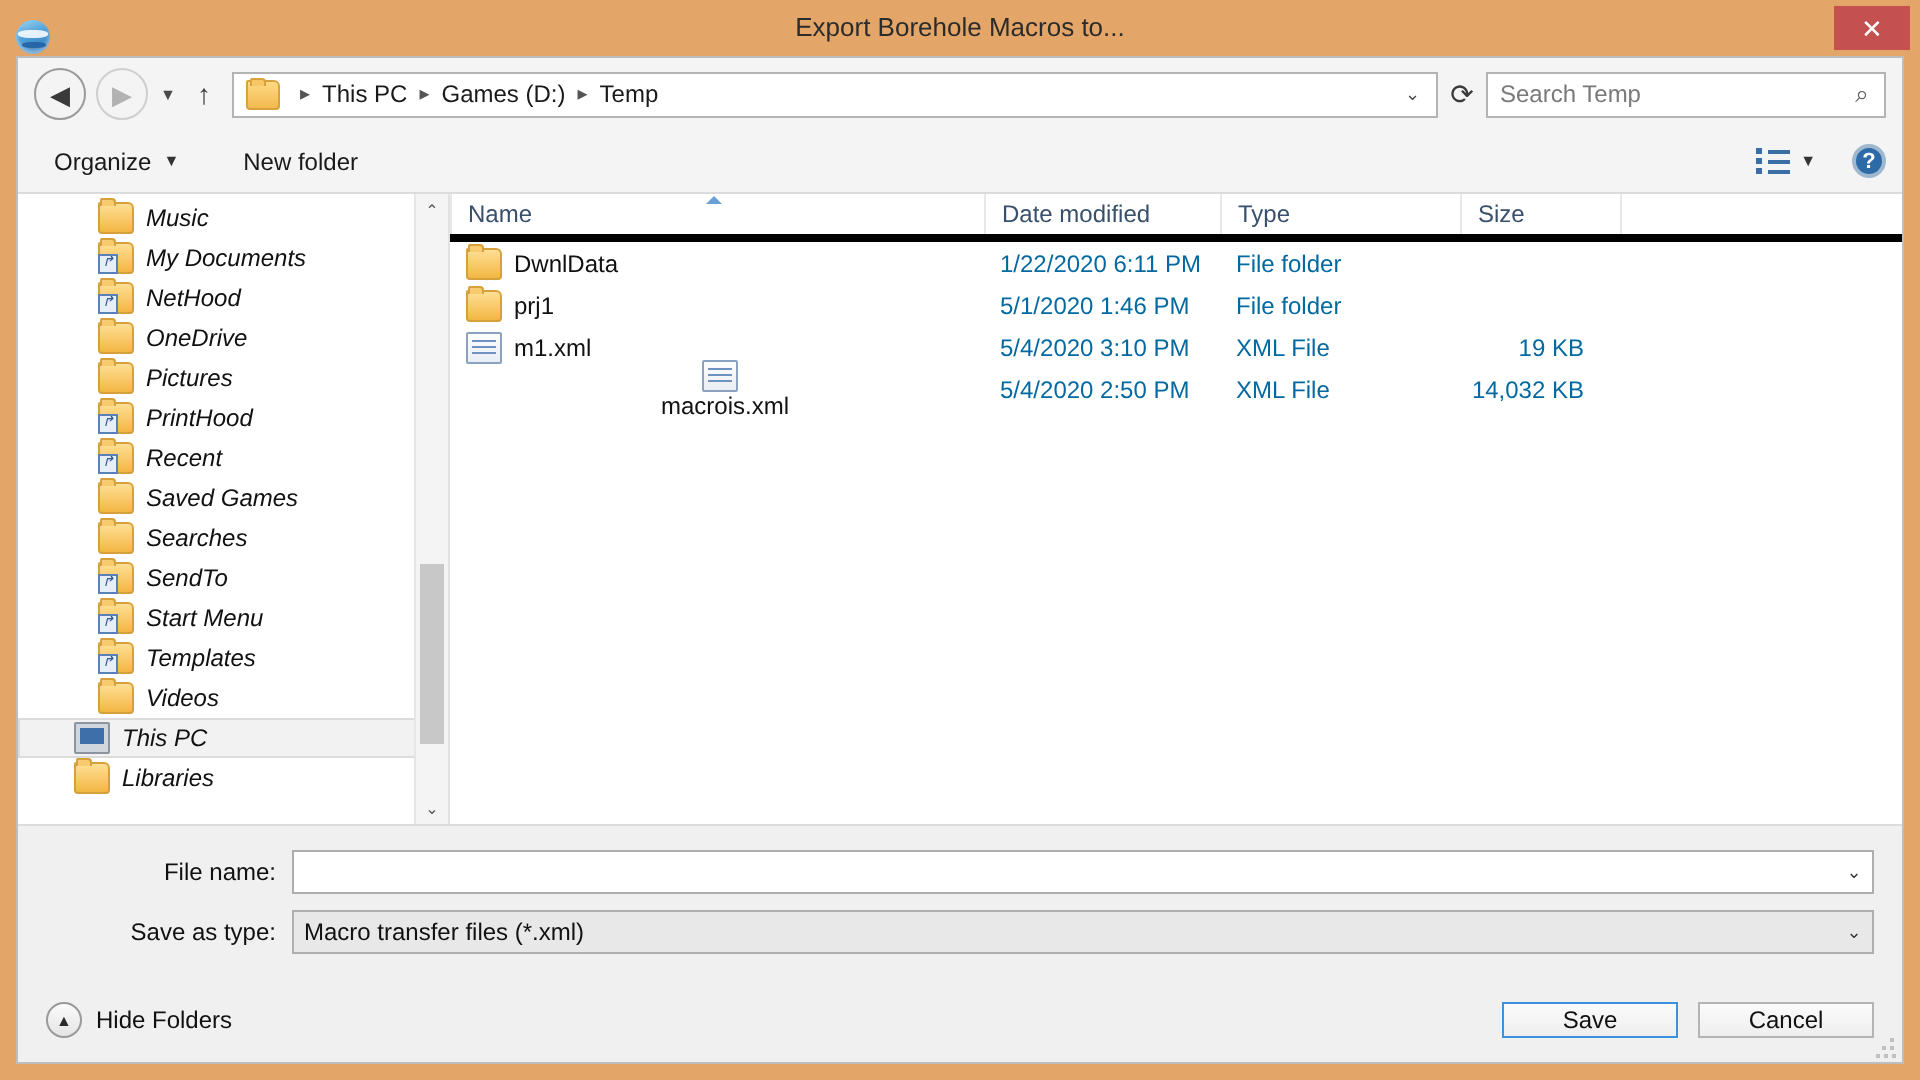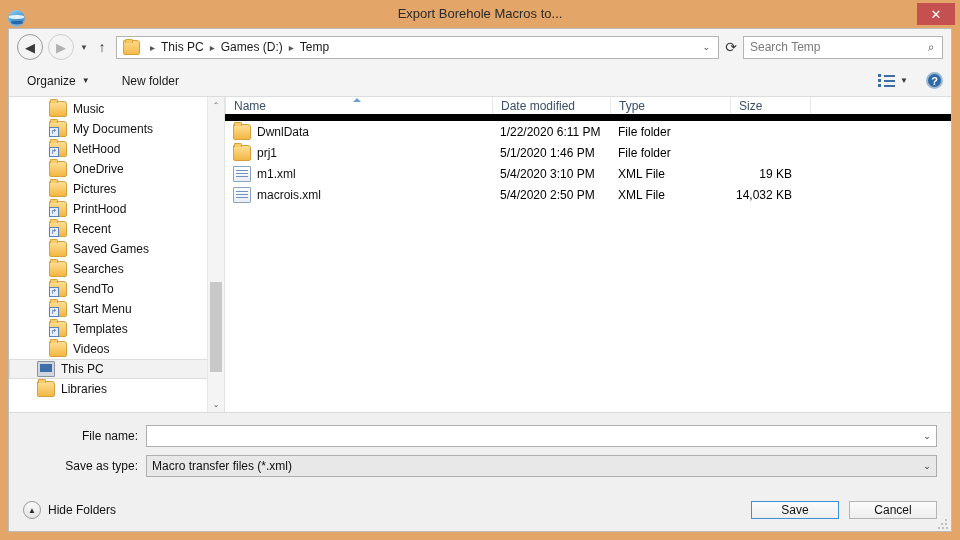--- a/index.html
+++ b/index.html
@@ -168,21 +168,21 @@
   }
 
   
   .split { flex: 1; display: flex; min-height: 0; background: #fff; }
 
   .navpane {
     width: 215px; flex: none; background: #fff;
     border-right: 1px solid #e2e2e2;
     position: relative; overflow: hidden;
   }
-  .nav-list { padding-top: 2px; }
+  .nav-list { padding-top: 2px; font-style: italic; }
   .nav-row {
     height: 20px; display: flex; align-items: center;
     padding-left: 40px; font-size: 12px; color: #111;
     cursor: pointer; box-sizing: border-box;
   }
   .nav-row.selected {
     background: #f2f2f2; border: 1px solid #dcdcdc;
     padding-left: 39px;
   }
   .nav-row.lvl1 { padding-left: 28px; }
@@ -225,42 +225,42 @@
   .vs-arrow.bottom { position: absolute; bottom: 0; left: 0; right: 0; }
   .vs-thumb {
     position: absolute; left: 2px; right: 2px;
     background: #c8c8c8; cursor: pointer;
   }
 
   
   .filepane { flex: 1; background: #fff; position: relative; min-width: 0; }
   .col-headers {
     height: 24px; display: flex; align-items: center;
-    border-bottom: 7px solid #000000; position: relative;
+    border-bottom: 4px solid #000000; position: relative;
     box-sizing: border-box;
   }
   .col-h {
     font-size: 12px; color: #38506b; padding-left: 8px;
     border-left: 1px solid #e8e8e8; height: 100%;
     display: flex; align-items: center; box-sizing: border-box;
     cursor: pointer;
   }
   .col-h:first-child { border-left: none; }
   .sort-tri {
     position: absolute; left: 128px; top: 1px;
     width: 0; height: 0;
     border-left: 4px solid transparent; border-right: 4px solid transparent;
     border-bottom: 4px solid #6a9fd8;
   }
   .file-row {
     height: 21px; display: flex; align-items: center;
     font-size: 12px; color: #111; cursor: pointer;
   }
   .fr-name { display: flex; align-items: center; padding-left: 8px; box-sizing: border-box; }
-  .fr-cell { box-sizing: border-box; color: #000000; }
+  .fr-cell { box-sizing: border-box; color: #0369a1; }
   .fr-size { text-align: right; padding-right: 18px; }
   .ico-xml {
     background: linear-gradient(#fdfdfd, #e9eef5);
     border: 1px solid #8ba3bf; border-radius: 1px;
     overflow: hidden;
   }
   .ico-xml::after {
     content:""; position:absolute; left:2px; top:3px; right:2px; height:1px;
     background:#6f93c0;
     box-shadow: 0 3px 0 #6f93c0, 0 6px 0 #6f93c0;
@@ -516,21 +516,21 @@
             <div class="file-row">
               <div class="fr-name" style="width: 267px;">
                 <span class="ico ico-xml"></span>
                 <span>m1.xml</span>
               </div>
               <div class="fr-cell" style="width: 118px; padding-left: 8px;">5/4/2020 3:10 PM</div>
               <div class="fr-cell" style="width: 120px; padding-left: 8px;">XML File</div>
               <div class="fr-cell fr-size" style="width: 80px;">19 KB</div>
             </div>
             <div class="file-row">
-              <div class="fr-name" style="width: 267px;">
+              <div class="fr-name" style="width: 267px; flex-direction: column;">
                 <span class="ico ico-xml"></span>
                 <span>macrois.xml</span>
               </div>
               <div class="fr-cell" style="width: 118px; padding-left: 8px;">5/4/2020 2:50 PM</div>
               <div class="fr-cell" style="width: 120px; padding-left: 8px;">XML File</div>
               <div class="fr-cell fr-size" style="width: 80px;">14,032 KB</div>
             </div>
           </div>
       </div>
     </div>

